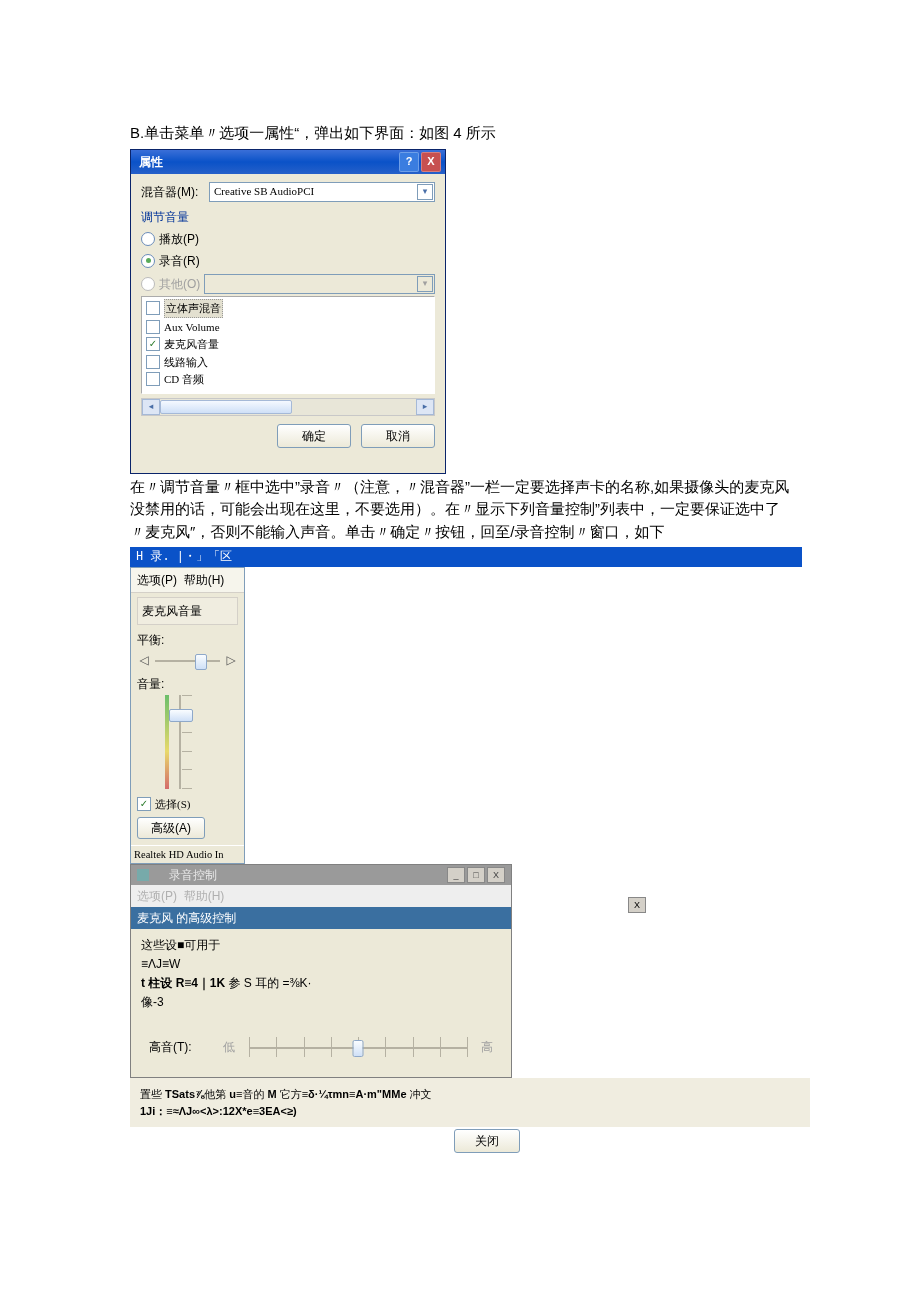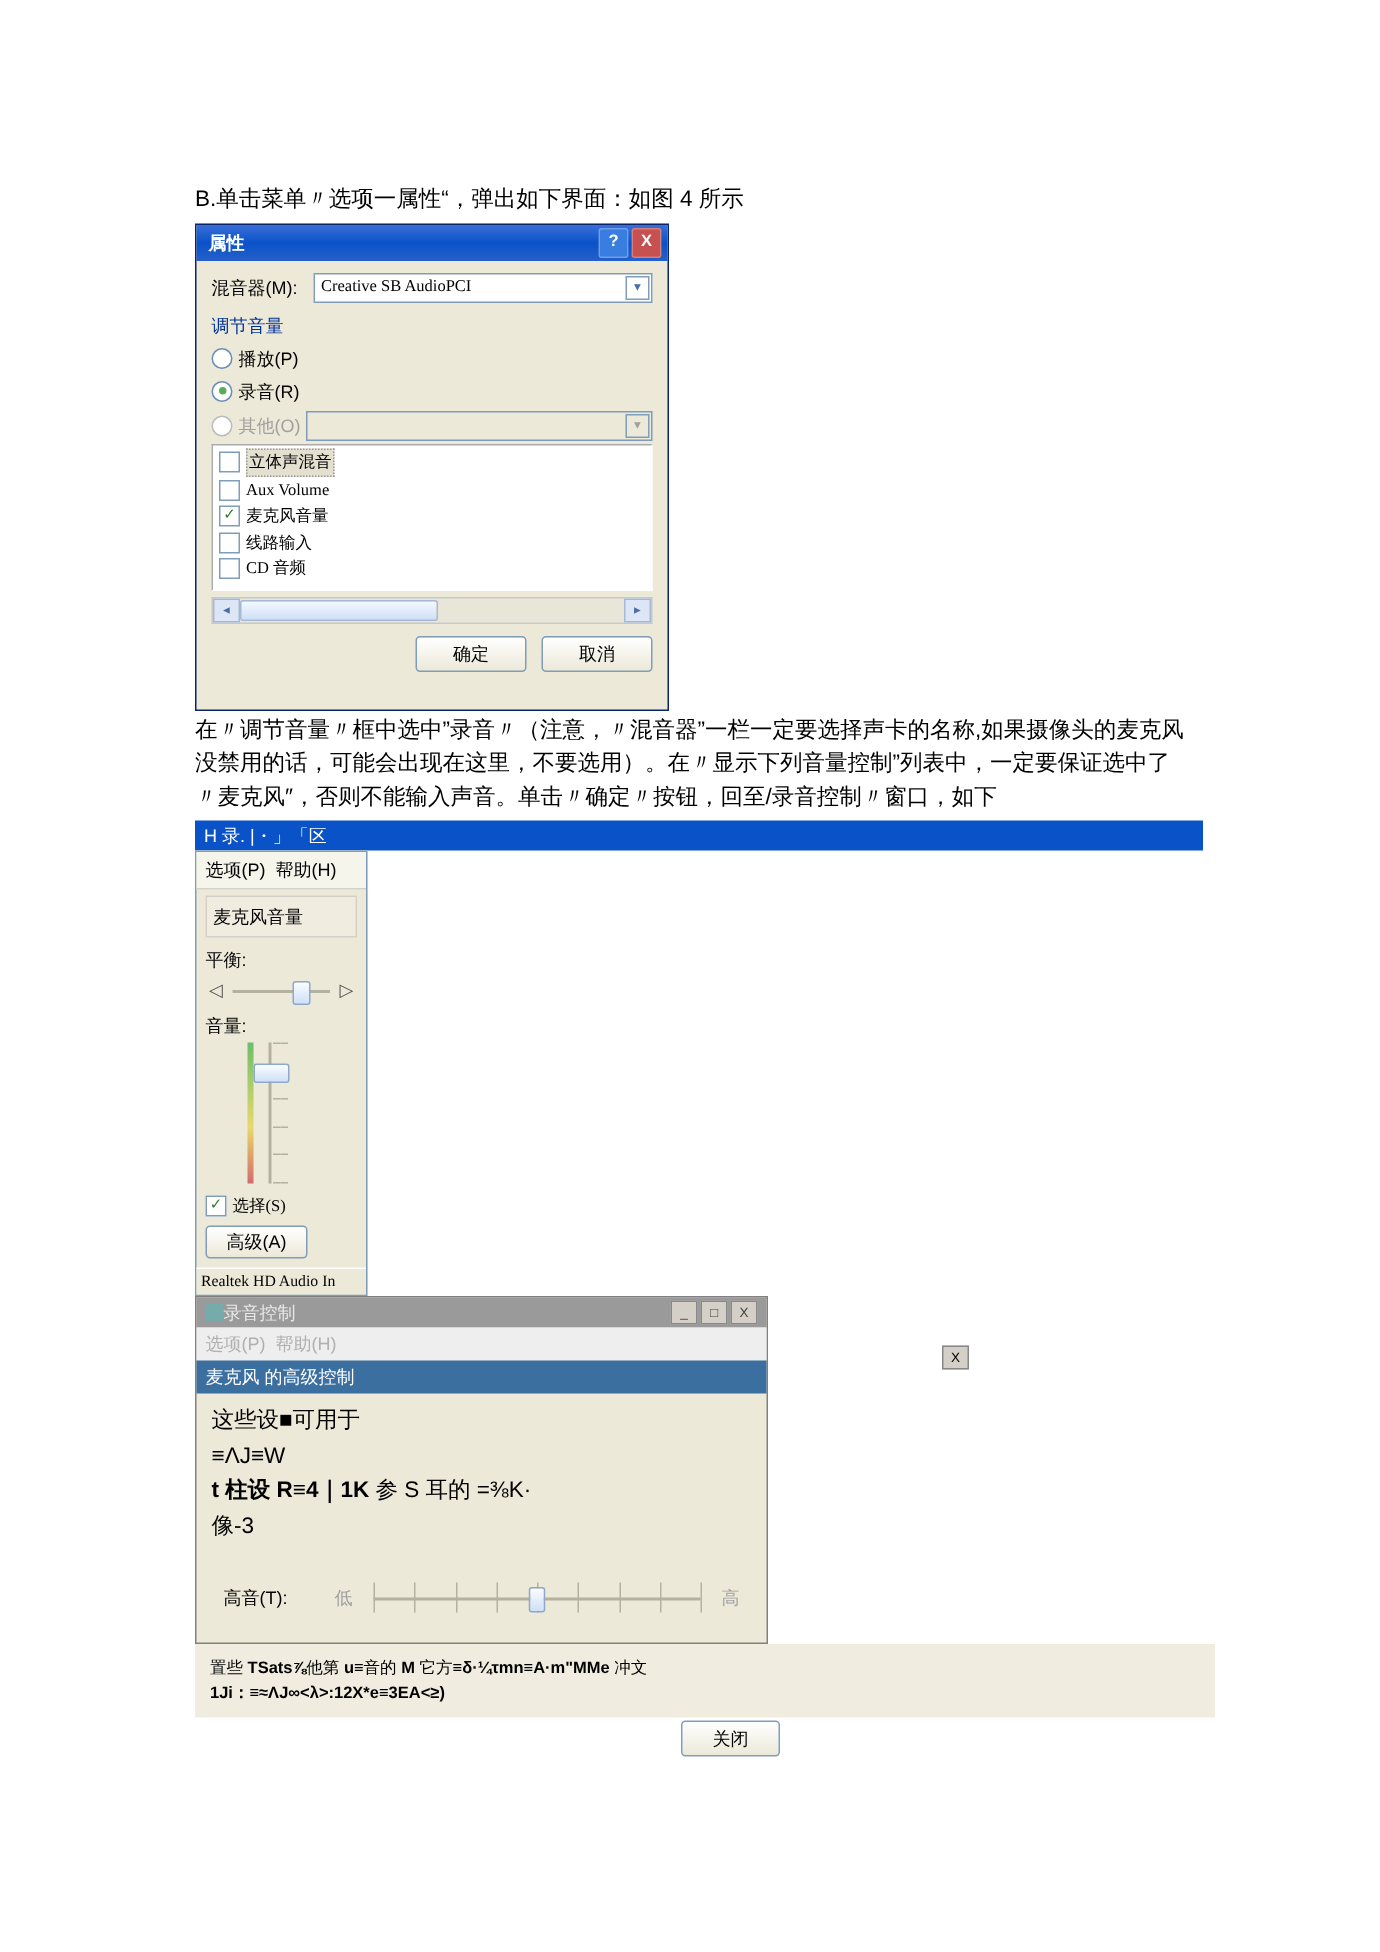--- a/index.html
+++ b/index.html
@@ -116,21 +116,21 @@
     background: linear-gradient(#fff, #ece9d8);
     border-radius: 3px;
     display:flex; align-items:center; justify-content:center;
     font-size: 12px;
   }
 
   
   .big-blue-bar {
     width: 660px; height: 18px;
     background: #0a52c8; color:#fff;
-    font-family: Liberation Sans, sans-serif; font-size: 12px;
+    font-family: Liberation Mono, monospace; font-size: 12px;
     padding: 1px 6px;
   }
   .rec-window {
     width: 113px; background:#ece9d8;
     border:1px solid #7f9db9;
     font-size:12px;
   }
   .rec-menu { background:#f6f5ec; padding:3px 6px; border-bottom:1px solid #d4d0c8;}
   .rec-body { padding:4px 6px 6px 6px; }
   .rec-section-label { margin:6px 0 2px 0; }
@@ -186,21 +186,21 @@
     height: 20px; padding: 0 6px; font-size:12px;
   }
   .d3-title .wbtns { display:flex; gap:2px; color:#444;}
   .d3-title .wb { width:16px; height:14px; background:#d4d0c8; border:1px solid #888;
     display:flex;align-items:center;justify-content:center; font-size:9px; font-family:Arial;}
   .d3-menu { background:#eee; color:#b0b0b0; padding:2px 6px; }
   .d3-sub {
     background:#3a6fa0; color:#fff; padding:2px 6px;
   }
   .d3-body { padding:6px 10px 10px 10px; }
-  .d3-small { font-size: 15px; margin:1px 0; }
+  .d3-small { font-size: 12px; margin:1px 0; }
   .d3-group {
     margin-top:6px; position:relative;
     padding: 18px 8px 8px 8px;
   }
   .d3-slider-row { display:flex; align-items:center; gap:14px; }
   .d3-slider-row .lab { width:60px; }
   .d3-slider-row .low, .d3-slider-row .high { color:#a0a0a0; }
   .d3-slider {
     flex:1; height:24px; position:relative;
   }
@@ -354,21 +354,21 @@
         <span>选择(S)</span>
       </div>
       <div class="adv-btn">高级(A)</div>
     </div>
     <div class="statusbar">Realtek HD Audio In</div>
   </div>
 
 
   <div class="d3" style="position:relative;">
     <div class="d3-title">
-      <span style="display:flex;align-items:center;gap:0;text-align:right;">
+      <span style="display:flex;align-items:center;gap:20px;text-align:right;">
         <span style="width:12px;height:12px;background:#7aa;"></span>
         <span>录音控制</span>
       </span>
       <span class="wbtns">
         <span class="wb">_</span>
         <span class="wb">□</span>
         <span class="wb">X</span>
       </span>
     </div>
     <div class="d3-menu">

